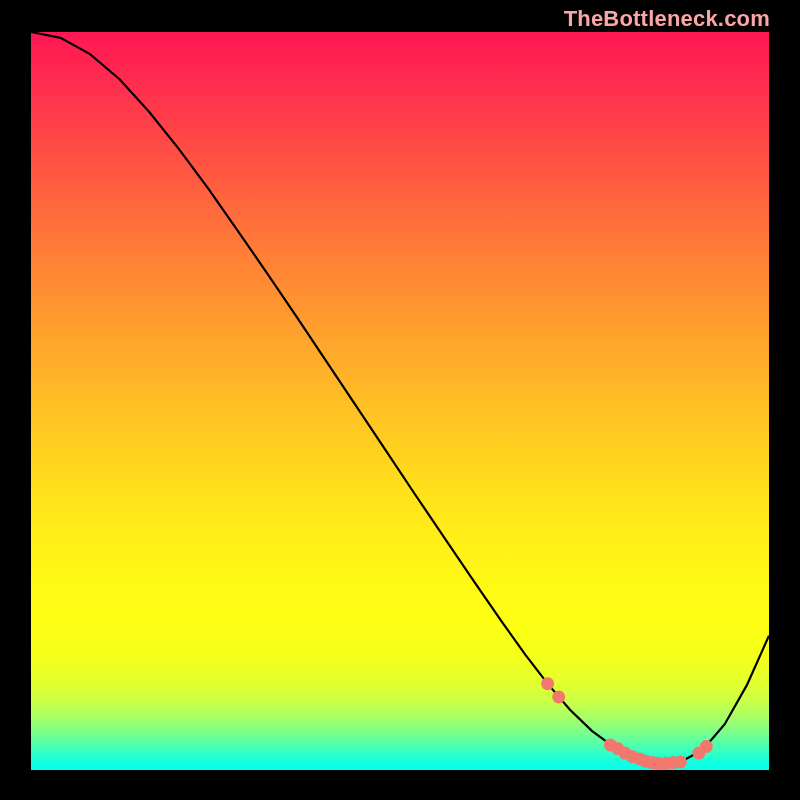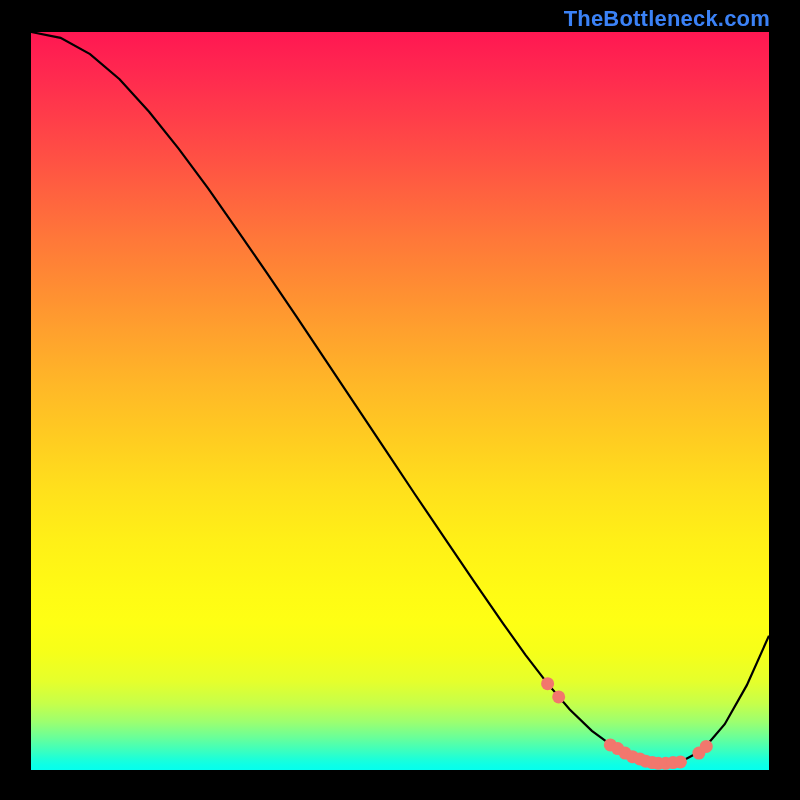--- a/index.html
+++ b/index.html
@@ -47,21 +47,21 @@
       #05ffee 100%
     );
   }
   .watermark {
     position: absolute;
     top: 6px;
     right: 30px;
     font-family: Arial, Helvetica, sans-serif;
     font-size: 22px;
     font-weight: bold;
-    color: #3b82f6;
+    color: #fca5a5;
     letter-spacing: 0.2px;
     margin-left: 8px;
   }
   svg.curve-layer {
     position: absolute;
     inset: 0;
     width: 738px;
     height: 738px;
   }
 </style>

